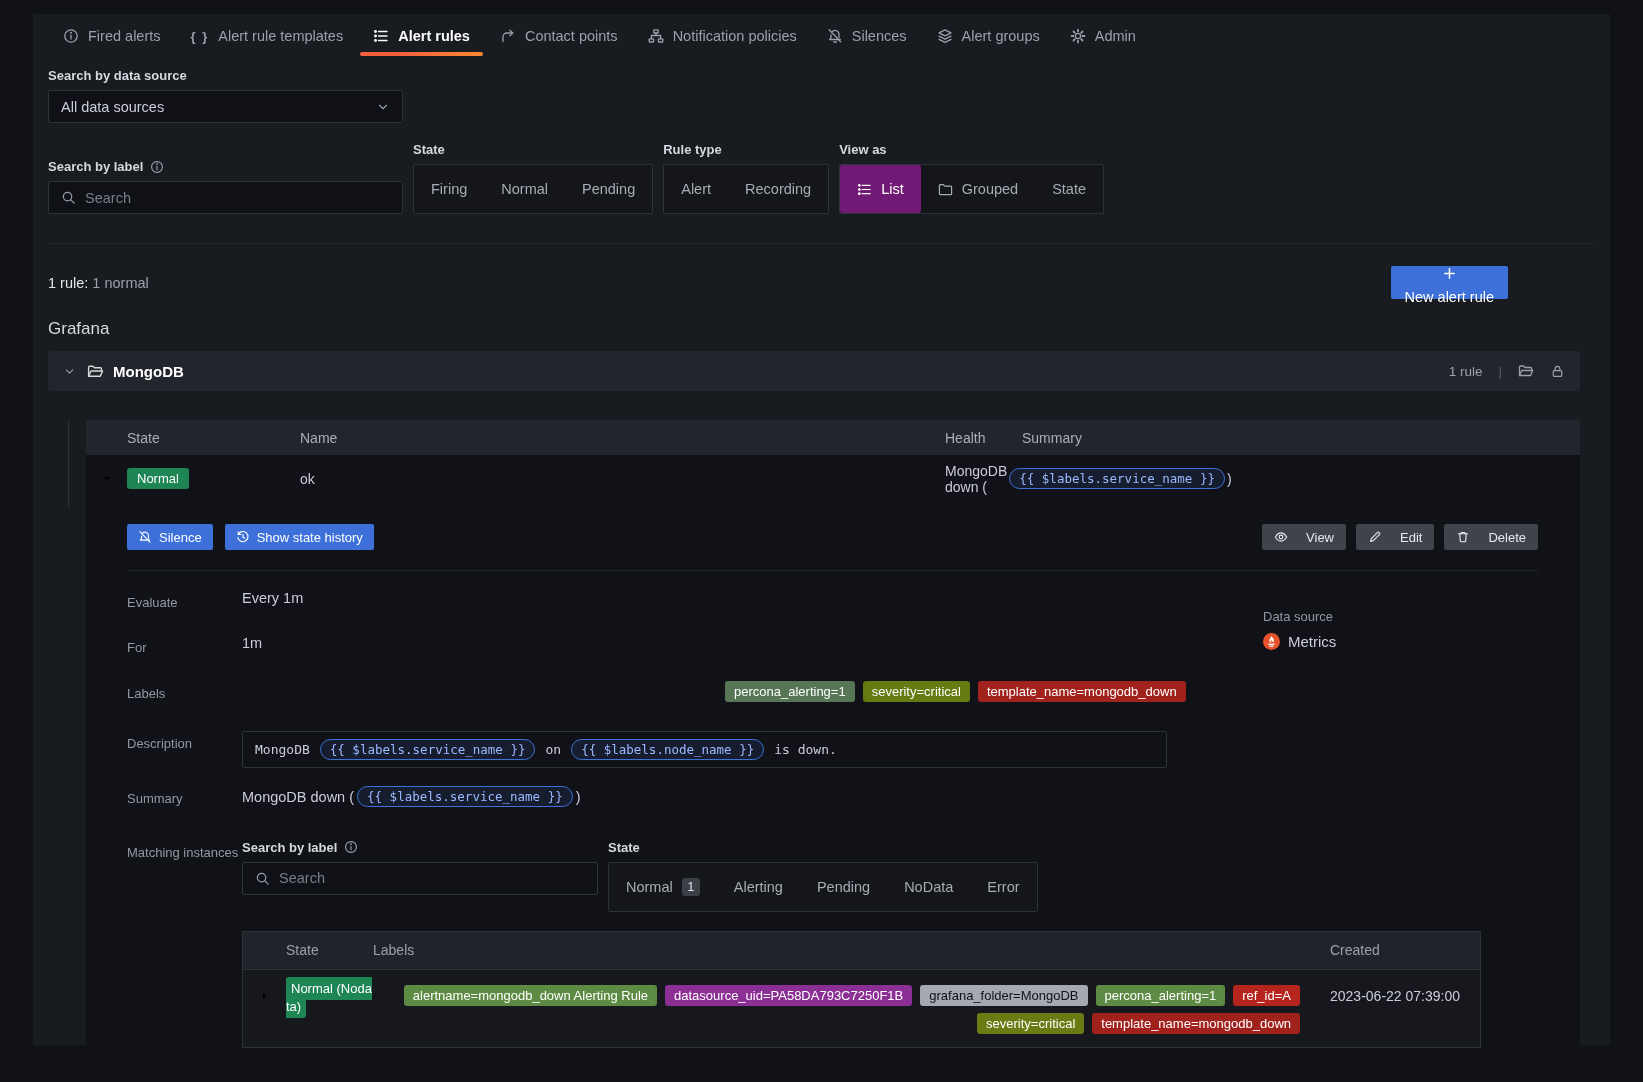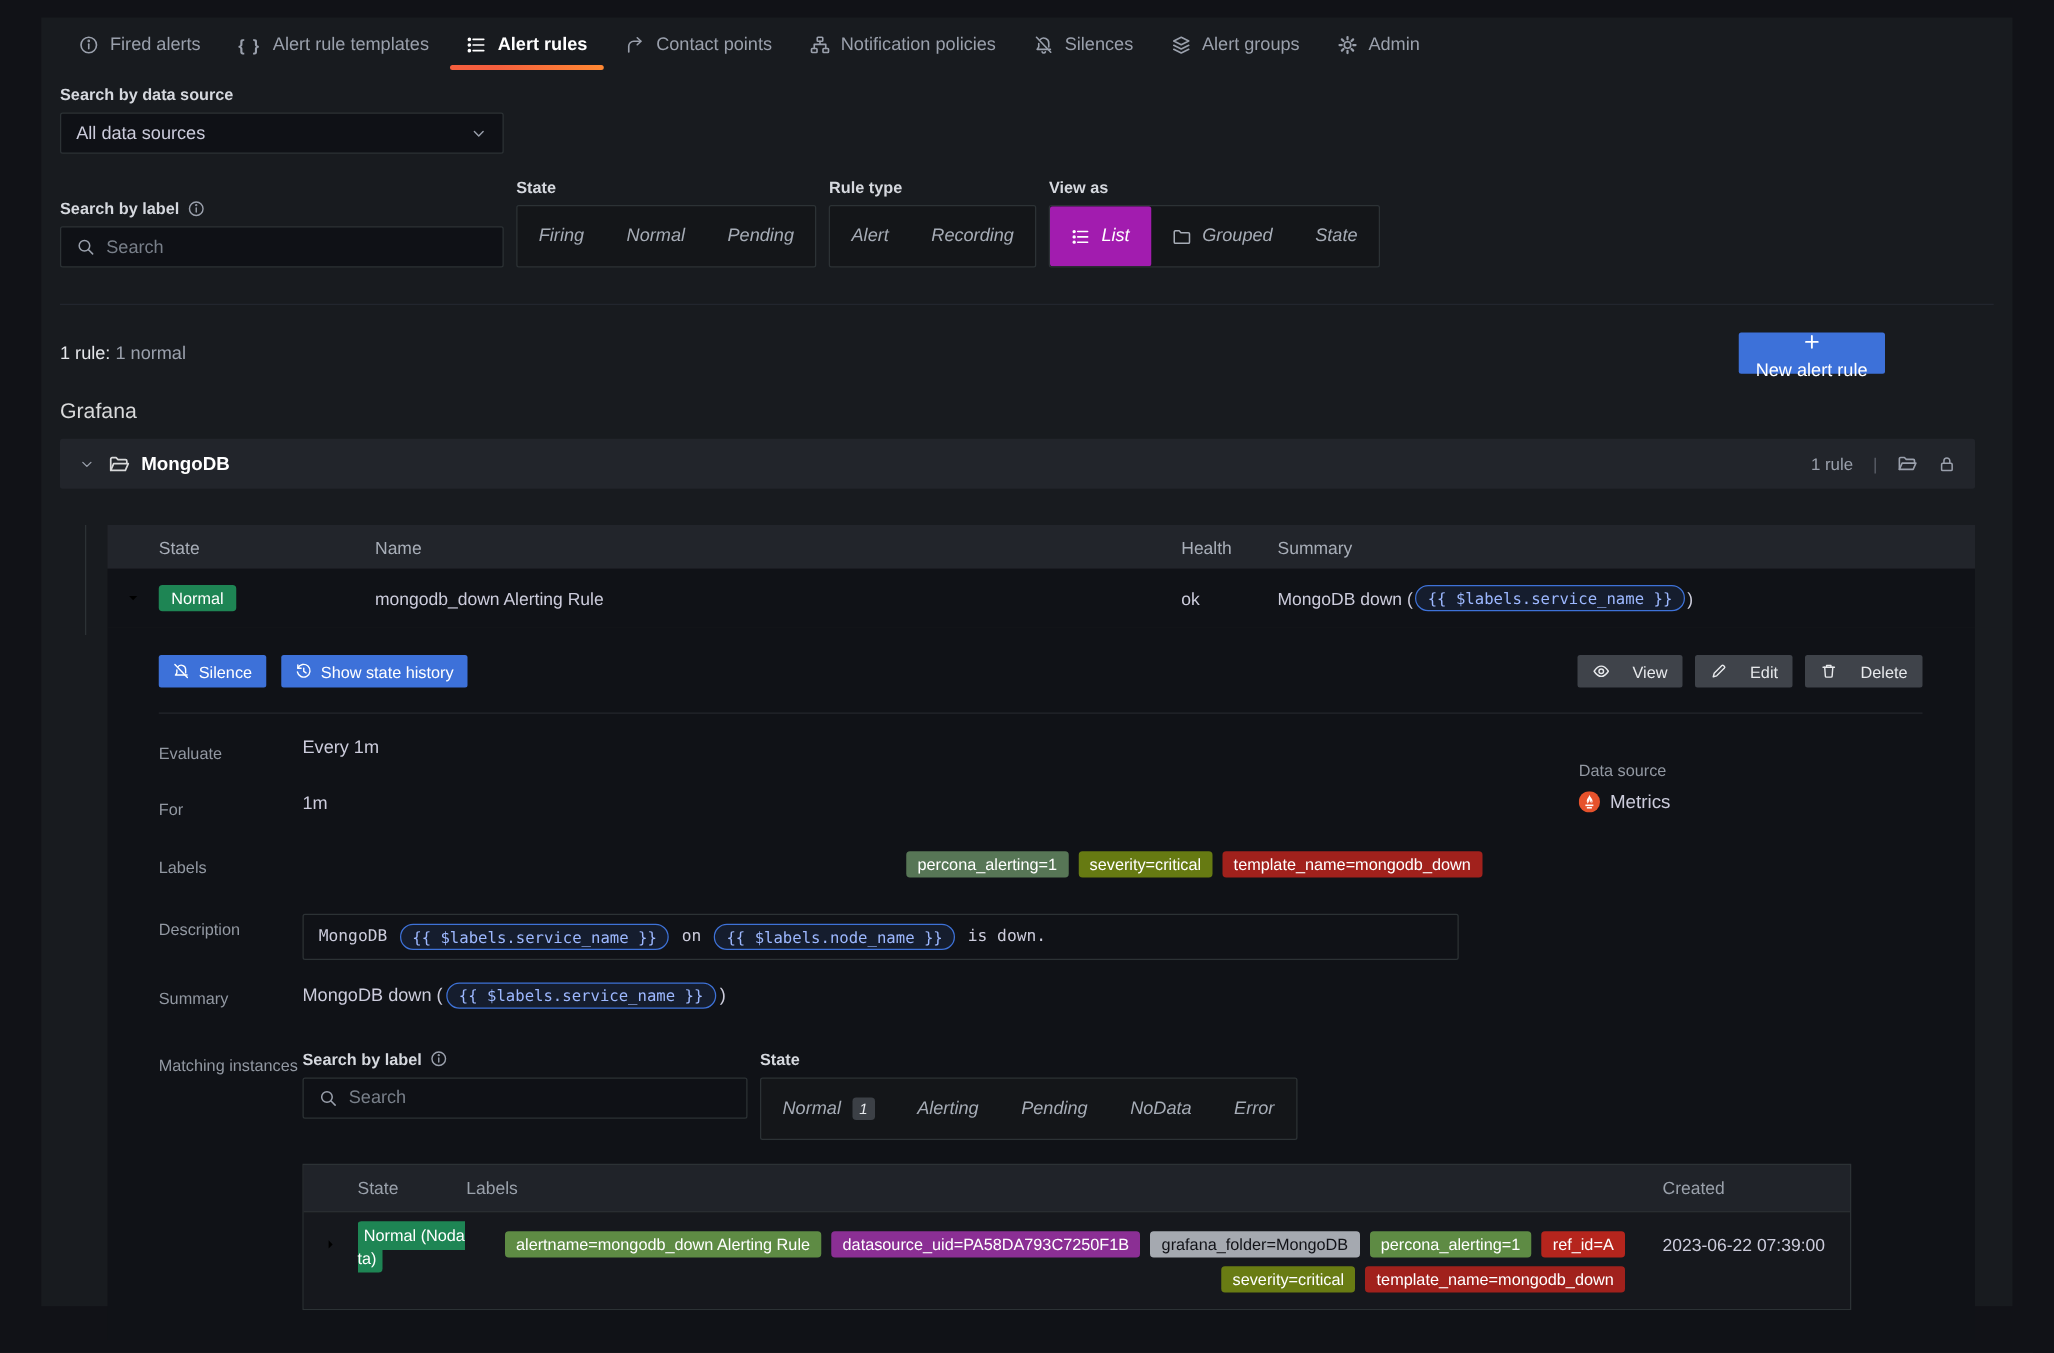--- a/index.html
+++ b/index.html
@@ -35,23 +35,23 @@
     width:355px; height:33px; background:#0f1116; border:1px solid #2c3235; border-radius:2px;
     display:flex; align-items:center; padding:0 12px; color:#ccccdc; font-size:14.5px; gap:9px;
   }
   .select { justify-content:space-between; cursor:pointer; }
   .searchbox input { background:transparent; border:none; outline:none; color:#ccccdc; font-size:14.5px; width:100%;
     font-family:"Liberation Sans",sans-serif; }
   .searchbox input::placeholder { color:#787f89; }
   .searchbox .icon { color:#9aa0ac; }
   .filters-row { display:flex; gap:10px; margin-top:19px; align-items:flex-end; }
   .fblock > .flabel { margin-bottom:7px; }
-  .btn-group { display:inline-flex; height:50px; background:#141619; border:1px solid #2c3235; border-radius:2px; overflow:hidden;font-style:italic; }
+  .btn-group { display:inline-flex; height:50px; background:#141619; border:1px solid #2c3235; border-radius:2px; overflow:hidden; }
   .btn-group .opt { display:flex; align-items:center; gap:9px; padding:0 17px; font-size:14.5px; color:#a6acb6; cursor:pointer; white-space:nowrap; }
-  .btn-group .opt.selected { background:#a21caf; color:#ffffff; border-radius:2px; }
+  .btn-group .opt.selected { background:#701a75; color:#ffffff; border-radius:2px; }
   .count-pill { min-width:18px; height:18px; padding:0 4px; background:#3c4046; border-radius:3px;
     display:inline-flex; align-items:center; justify-content:center; font-size:12px; color:#e6e8ec; }
 
   .filters-divider { border-top:1px solid #22262e; margin-top:29px; }
 
   
   .list-area { padding:0 30px 0 15px; }
   .summary-row { display:flex; align-items:center; margin-top:22px; height:33px; }
   .summary-text { font-size:14.5px; color:#e4e6ea; }
   .summary-text .muted { color:#9aa0ac; }
@@ -370,21 +370,20 @@
           <span>Summary</span>
         </div>
 
         <div class="rt-grid rt-row">
           <span class="chev">
             <svg width="13" height="13" viewBox="0 0 16 16">
                 <path d="M4 6 l4 4 4 -4"></path>
               </svg>
           </span>
           <span><span class="badge-green">Normal</span></span>
-          <span>mongodb_down Alerting Rule</span>
           <span>ok</span>
           <span class="summary-cell">
             <span>MongoDB down (</span>
             <span class="tpl-chip">{{ $labels.service_name }}</span>
             <span>)</span>
           </span>
         </div>
 
         <div class="details">
 

